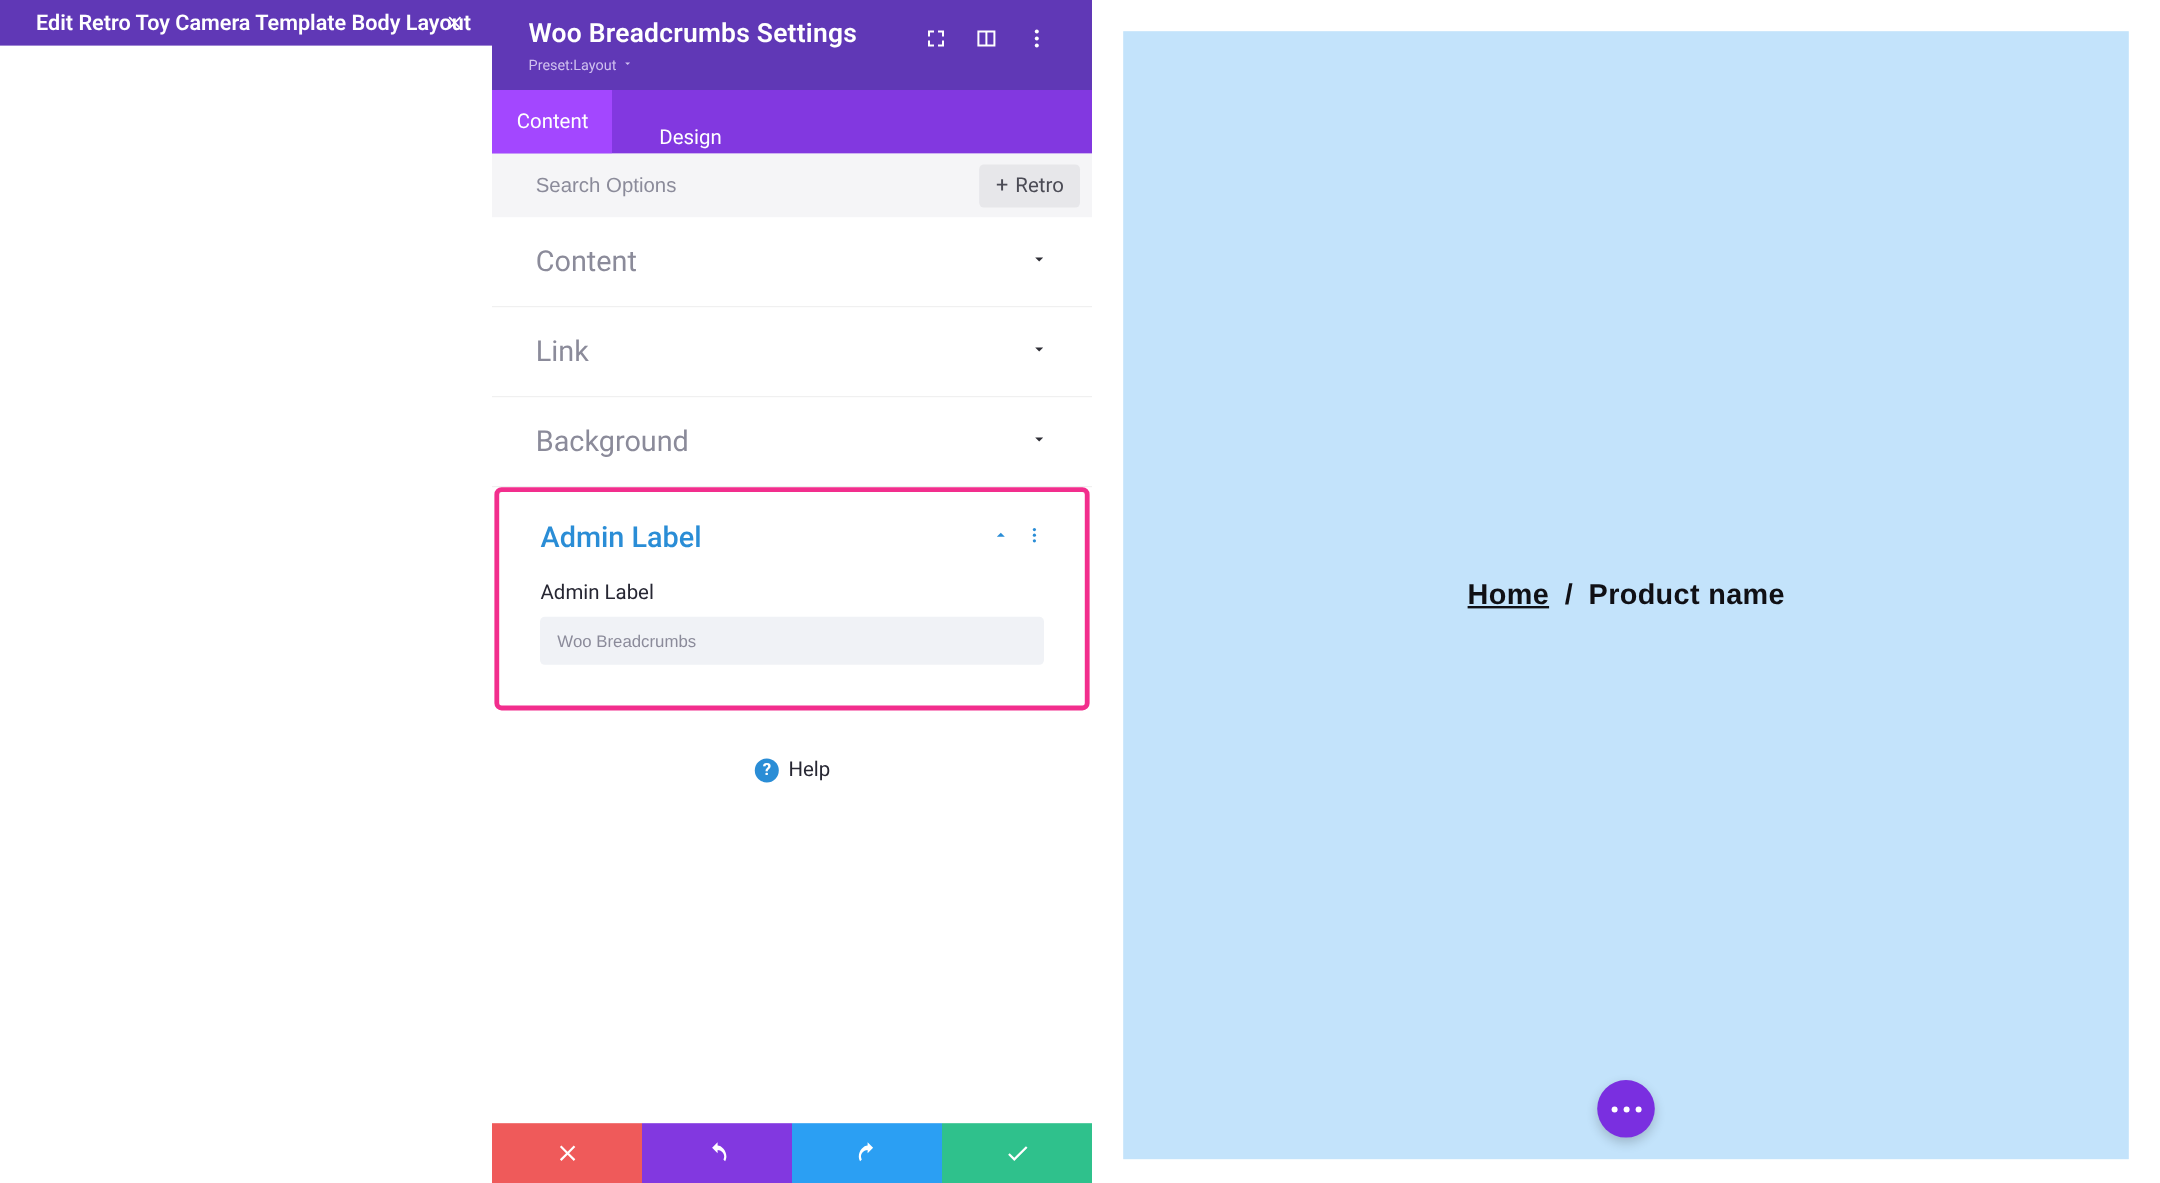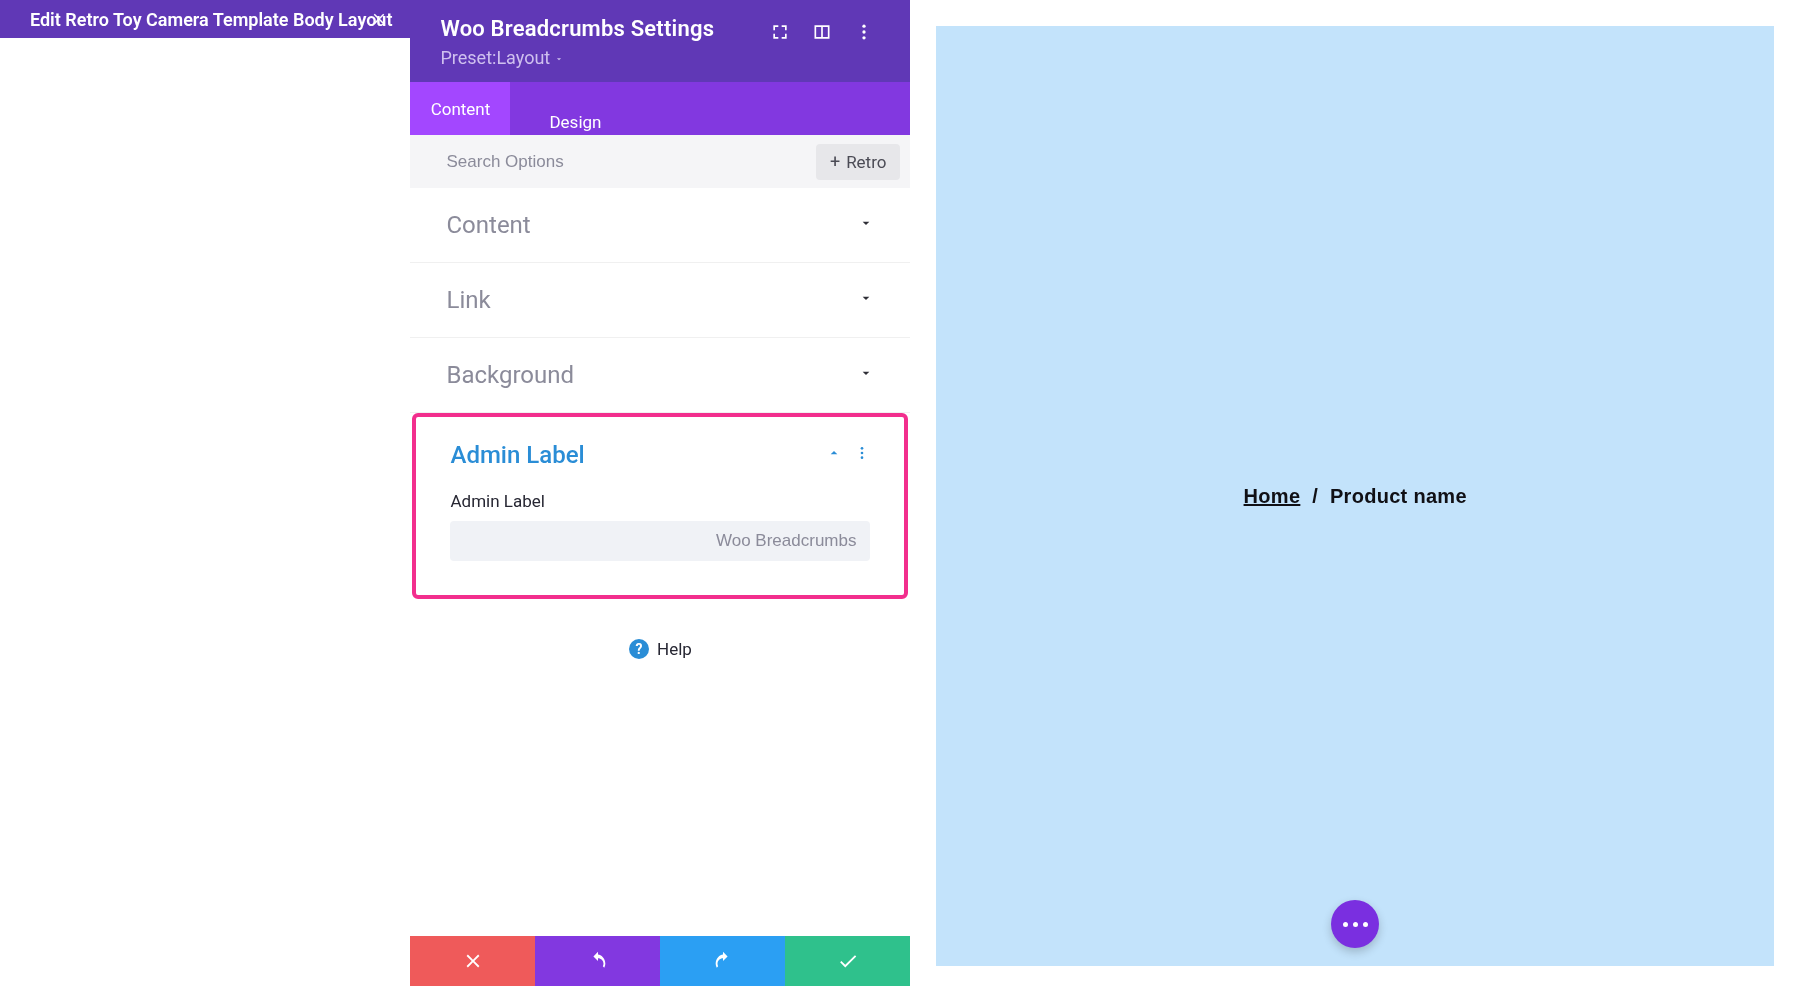--- a/index.html
+++ b/index.html
@@ -7,21 +7,21 @@
   .app { display: flex; flex-direction: row; width: 1800px; height: 986px; }
   .topbar { height: 38px; background: #6038b6; display: flex; align-items: center; padding: 0 18px 0 30px; position: relative; }
   .topbar-title { color: #fff; font-size: 18px; font-weight: 600; }
   .topbar-close { position: absolute; right: 22px; top: 0; height: 38px; display: flex; align-items: center; cursor: pointer; }
   .topbar-close svg { width: 18px; height: 18px; fill: #fff; }
   .body { display: flex; flex: 1; min-height: 0; }
   .sidebar { width: 500px; display: flex; flex-direction: column; background: #fff; }
   .sidebar-header { background: #6038b6; padding: 16px 34px 14px 30px; color: #fff; display: flex; align-items: flex-start; }
   .sidebar-header-left { flex: 1; }
   .sidebar-title { font-size: 22px; font-weight: 600; letter-spacing: .2px; }
-  .preset-row { margin-top: 6px; font-size: 18px; color: #cfc0ef; display: flex; align-items: center; cursor: pointer; }
+  .preset-row { margin-top: 6px; font-size: 12px; color: #cfc0ef; display: flex; align-items: center; cursor: pointer; }
   .preset-row .caret { margin-left: 4px; }
   .preset-row .caret svg{ width:10px; height:10px; fill:#cfc0ef;}
   .sidebar-header-icons { display: flex; align-items: center; gap: 18px; margin-top: 4px; color: #fff; }
   .hicon { width: 24px; height: 24px; display:flex; align-items:center; justify-content:center; cursor:pointer; }
   .hicon svg{ width:20px; height:20px; fill:#fff; }
   .tabs { display: flex; background: #8238e0; height: 53px; }
   .tab { flex: 0 0 auto; padding: 0 30px; display:flex; align-items:center; color:#fff; font-size:17px; cursor:pointer; }
   .tab.active { background: #a347ff; }
   .tab-content { width: 100px; justify-content:center; padding:0; }
   .tab-design { width: 130px; justify-content:center; padding:0;margin-top:27px;}
@@ -36,30 +36,30 @@
   .section:last-child { border-bottom:none; }
   .section-title { font-size:24px; color:#8b8b9a; }
   .section .chev svg{ width:16px; height:16px; fill:#2e2e36; }
   .admin-wrap { margin: 0 2px; border:4px solid #f22e8d; border-radius:6px; padding: 24px 34px 34px 34px; }
   .admin-header { display:flex; align-items:center; justify-content:space-between; }
   .admin-title { font-size:24px; color:#2a8dd6; font-weight:500; }
   .admin-actions { display:flex; align-items:center; gap:12px; }
   .admin-actions .chev-up svg{ width:16px; height:16px; fill:#2a8dd6; }
   .admin-actions .dots svg{ width:16px; height:16px; fill:#2a8dd6; }
   .field-label { margin-top:22px; font-size:17px; color:#272733; }
-  .field-input { margin-top:10px; width:100%; height:40px; border:none; border-radius:4px; background:#f0f2f6; padding:0 14px; font-size:17px; color:#8b8b9a; outline:none;text-align:right; }
+  .field-input { margin-top:10px; width:100%; height:40px; border:none; border-radius:4px; background:#f0f2f6; padding:0 14px; font-size:14px; color:#8b8b9a; outline:none; }
   .help-row { display:flex; align-items:center; justify-content:center; gap:8px; margin-top:40px; font-size:17px; color:#272733; cursor:pointer; }
   .help-icon { width:20px; height:20px; border-radius:50%; background:#2a8dd6; color:#fff; display:flex; align-items:center; justify-content:center; font-size:14px; font-weight:700; }
   .action-bar { height:50px; display:flex; margin-top:auto; }
   .action-bar .btn { flex:1; display:flex; align-items:center; justify-content:center; cursor:pointer; }
   .btn-cancel{ background:#ef5a5a; } .btn-undo{ background:#8238e0; } .btn-redo{ background:#2b9ff3; } .btn-save{ background:#2fc18c; }
   .action-bar svg{ width:22px; height:22px; fill:#fff; }
   .preview { flex:1; position:relative; background:#fff; padding:26px 26px 20px 26px; }
   .canvas { width:100%; height:100%; background:#c3e3fb; position:relative; display:flex; align-items:center; justify-content:center; }
-  .breadcrumb { font-family: "Trebuchet MS", "Segoe UI", sans-serif; font-size:20px; font-weight:800; color:#101015; letter-spacing:.3px; }
+  .breadcrumb { font-family: "Trebuchet MS", "Segoe UI", sans-serif; font-size:24px; font-weight:800; color:#101015; letter-spacing:.3px; }
   .breadcrumb a { color:#101015; text-decoration:underline; }
   .breadcrumb .sep { margin:0 6px; }
   .fab { position:absolute; bottom:18px; left:50%; transform:translateX(-50%); width:48px; height:48px; border-radius:50%; background:#7a2fe0; display:flex; align-items:center; justify-content:center; cursor:pointer; box-shadow:0 4px 10px rgba(0,0,0,.2);}
   .fab .d{ display:flex; gap:5px;} .fab .d span{ width:5px; height:5px; border-radius:50%; background:#fff;}
 </style>
 </head>
 <body>
 
 <div class="app">
   <div class="topbar">

